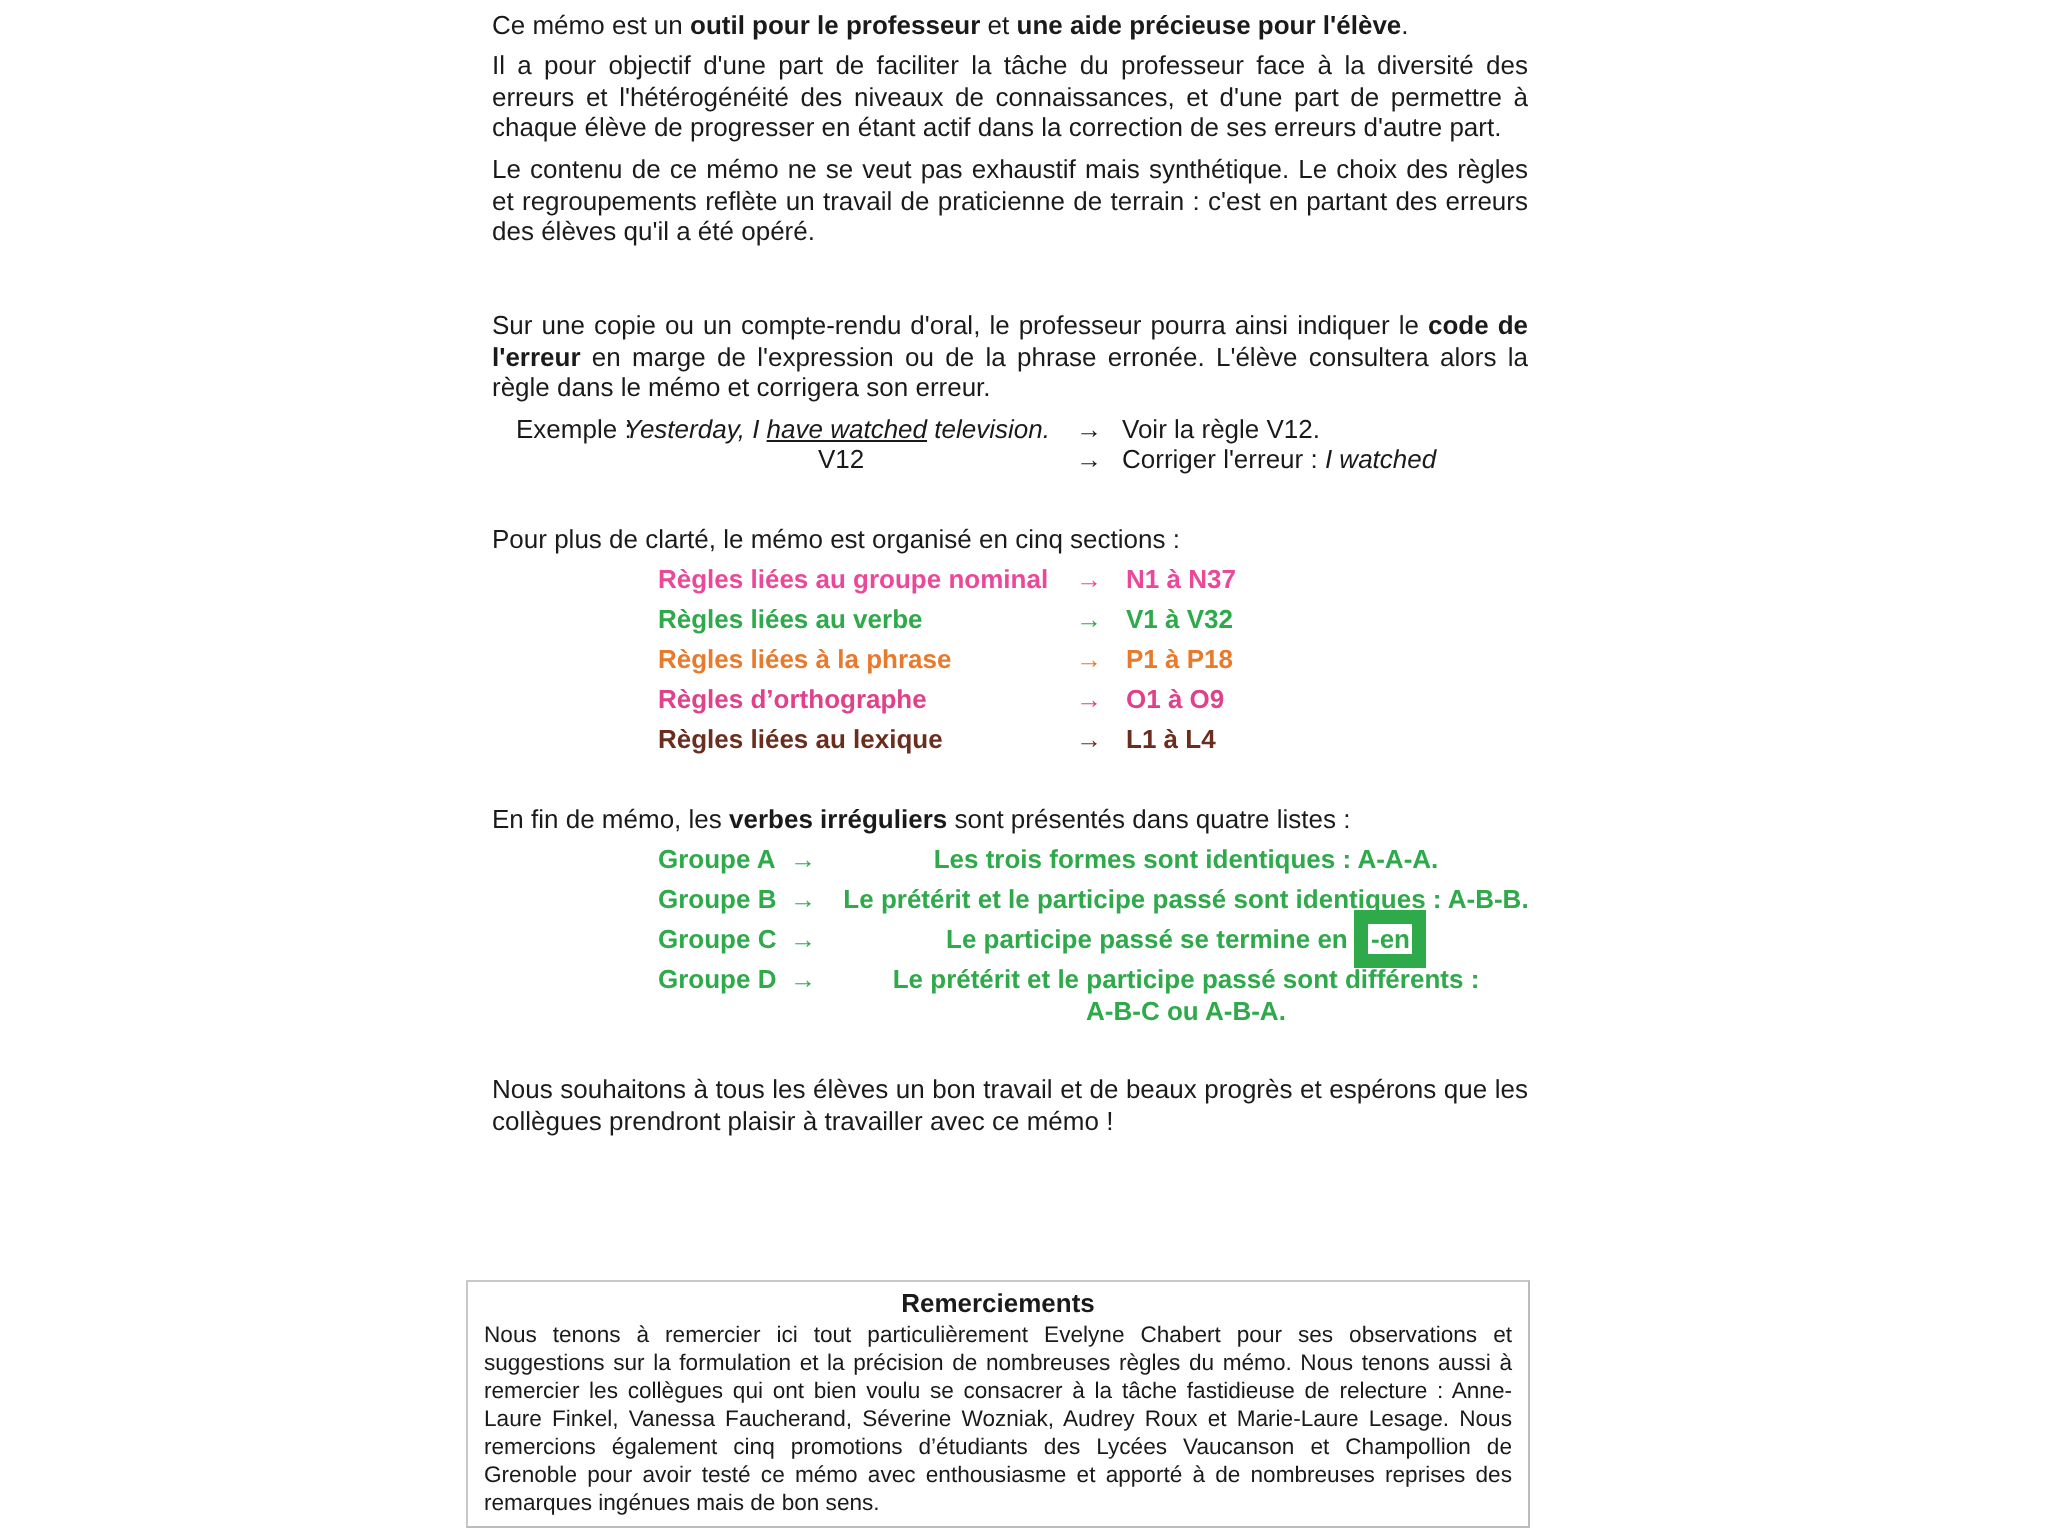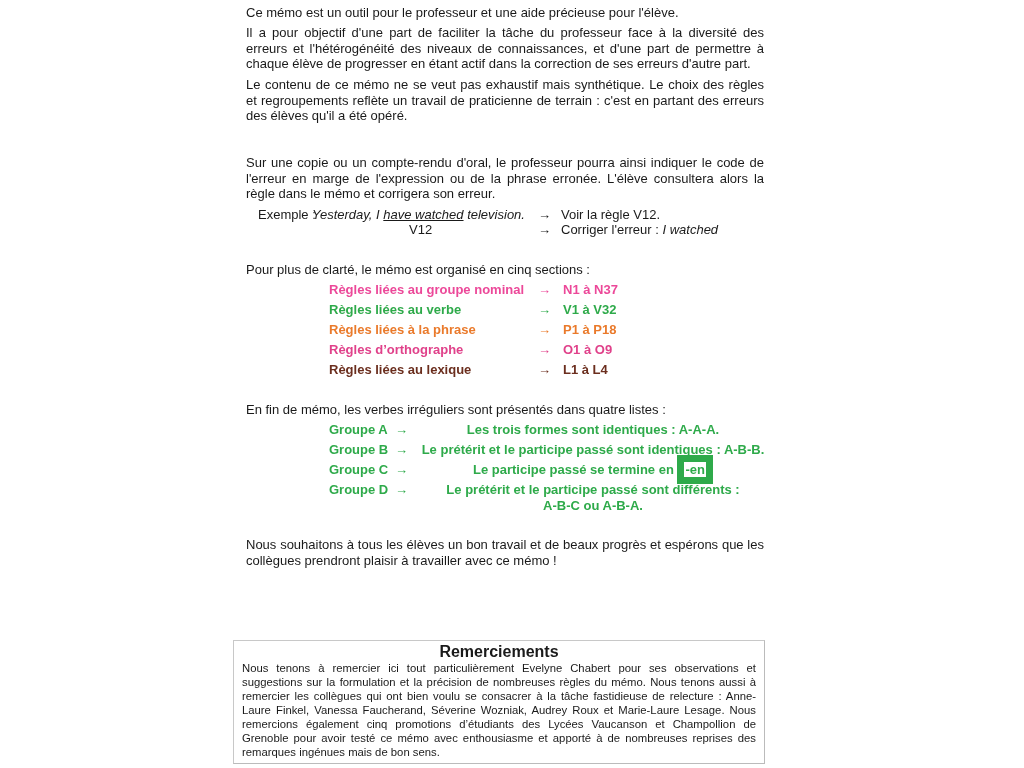--- a/index.html
+++ b/index.html
@@ -20,21 +20,21 @@
     .page {
       position: absolute;
       left: 246px;
       top: 5px;
       width: 518px;
     }
     p {
       margin: 0;
       text-align: justify;
     }
-    .b { font-weight: normal; margin-top: 16px; }
+    .b { font-weight: bold; margin-top: 16px; }
     .i { font-style: italic; text-align: right; }
     .u { text-decoration: underline; text-align: center; }
 
     #intro-line { position: absolute; top: 0; left: 0; width: 518px; }
     #objective { position: absolute; top: 20px; left: 0; width: 518px; }
     #scope { position: absolute; top: 72px; left: 0; width: 518px; }
     #usage { position: absolute; top: 150px; left: 0; width: 518px; }
 
     .example {
       position: absolute;
@@ -101,21 +101,21 @@
       border-right-color: #bbbbbb;
       border-bottom-color: #bbbbbb;
       padding: 4px 8px 0 8px;
       box-sizing: border-box;
       font-size: 11.3px;
       line-height: 14px;
       background: #ffffff;
     }
     .thanks h3 {
       margin: 0 0 2px 0;
-      font-size: 16px;
+      font-size: 13px;
       font-weight: bold;
       text-align: center;
       line-height: 14px;
     }
     .thanks p { text-align: justify; }
   </style>
 </head>
 <body>
 
 <div class="page">

